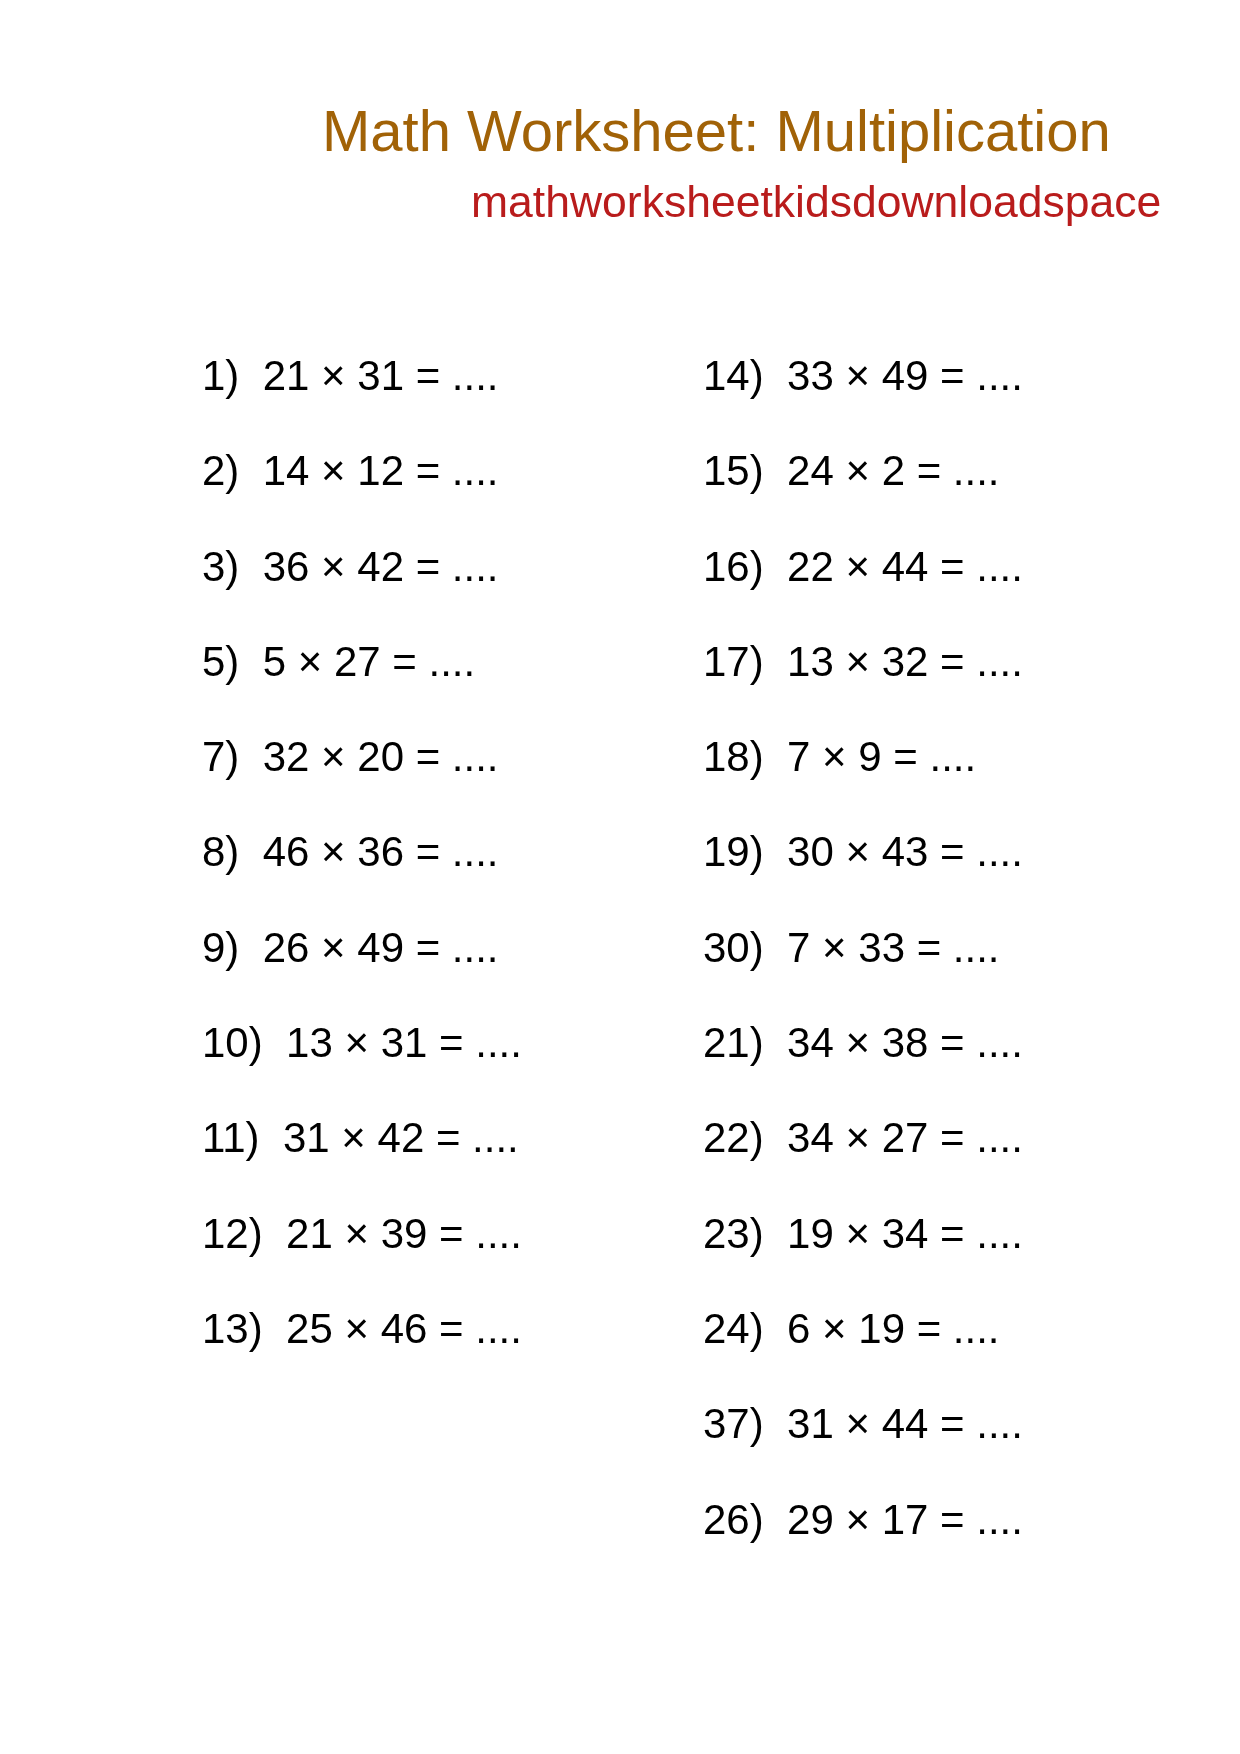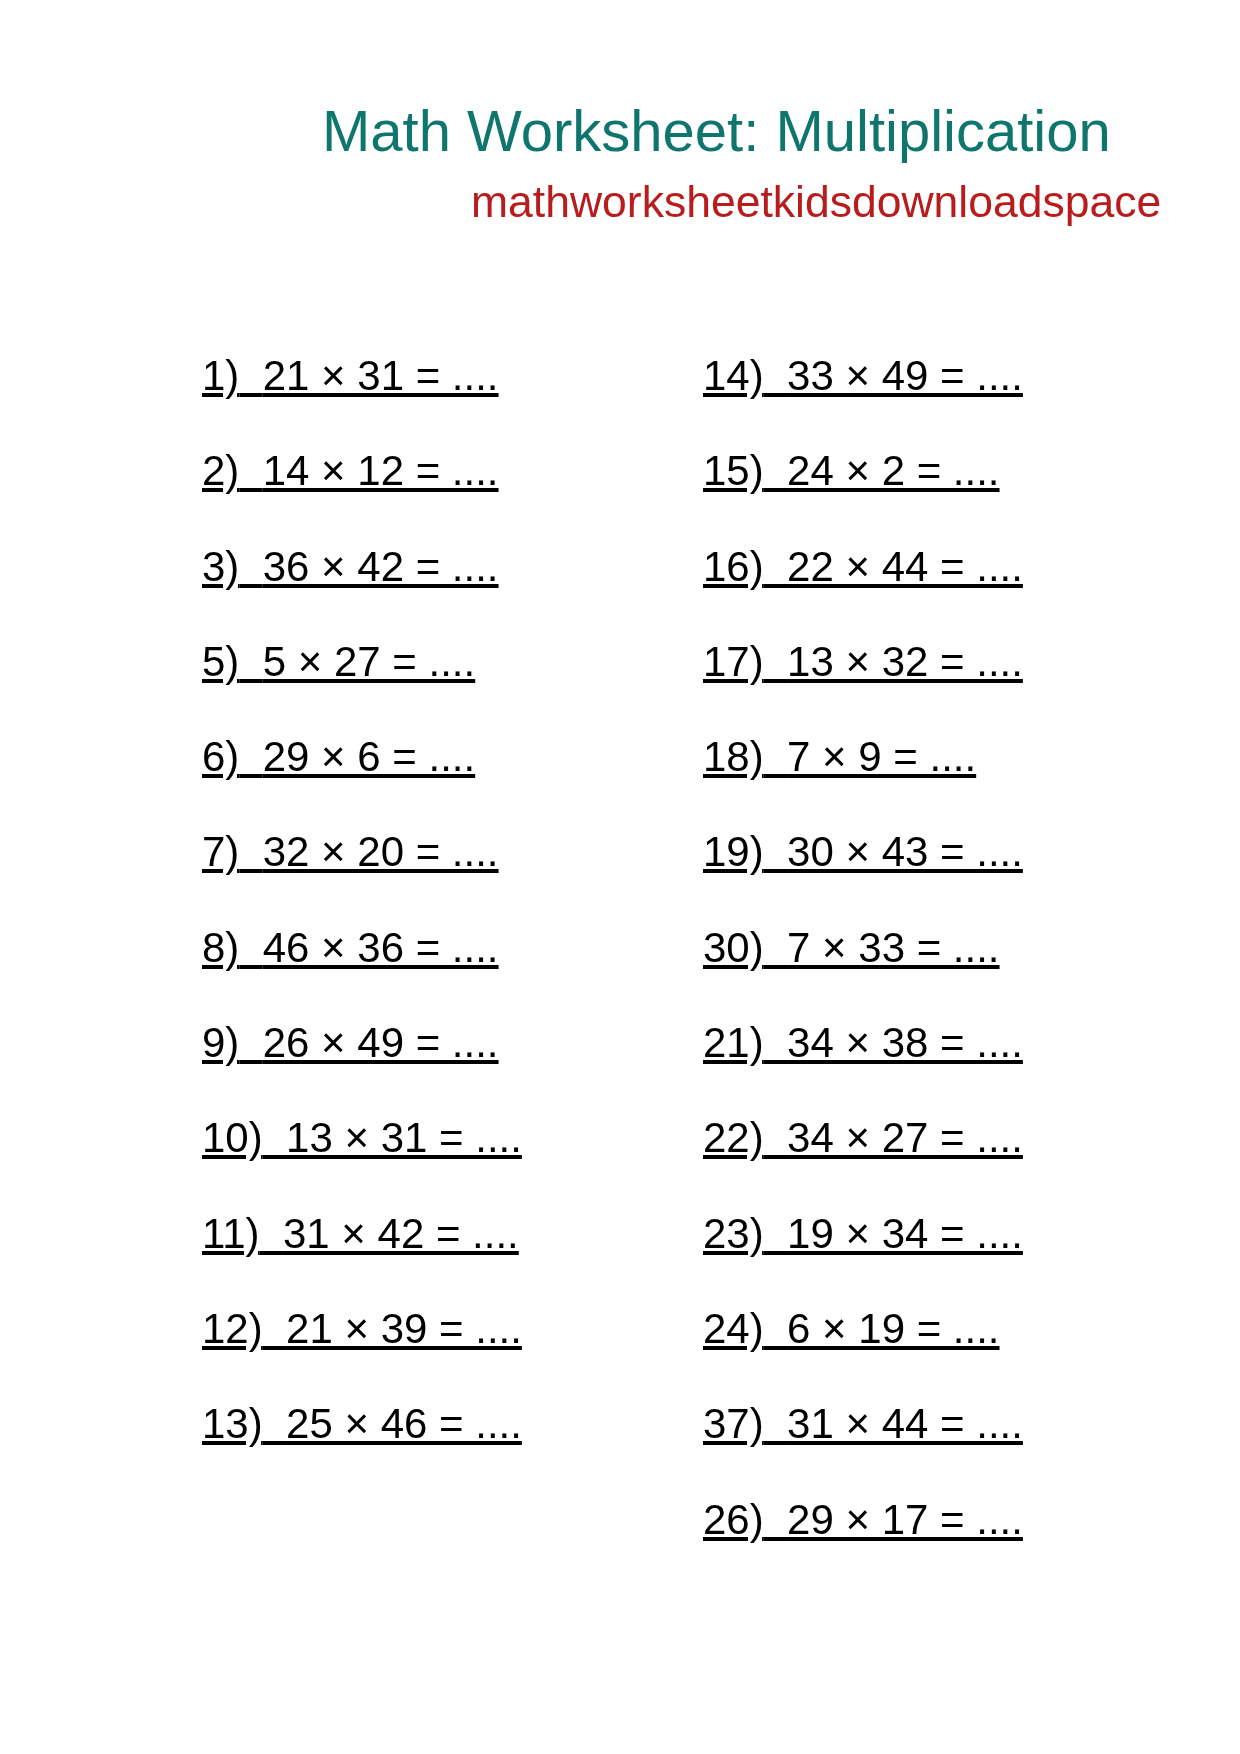--- a/index.html
+++ b/index.html
@@ -15,21 +15,21 @@
       font-family: "Liberation Sans", sans-serif;
       color: #000000;
     }
     .title {
       position: absolute;
       left: 322px;
       top: 98px;
       font-size: 58px;
       line-height: 66px;
       white-space: nowrap;
-      color: #0f766e;
+      color: #a16207;
       margin: 0;
       font-weight: normal;
     }
     .subtitle {
       position: absolute;
       left: 471px;
       top: 176px;
       font-size: 44.5px;
       line-height: 52px;
       white-space: nowrap;
@@ -40,35 +40,33 @@
       position: absolute;
       top: 350px;
     }
     .col-left { left: 202px; }
     .col-right { left: 703px; }
     .problem {
       height: 95.3px;
       font-size: 42px;
       line-height: 52px;
       white-space: pre;
-      text-decoration: underline;
     }
   </style>
 </head>
 <body>
 
 <h1 class="title">Math Worksheet: Multiplication</h1>
 <div class="subtitle">mathworksheetkidsdownloadspace</div>
 
 <div class="column col-left">
   <div class="problem"><span>1)</span>  <span>21 × 31 = ....</span></div>
   <div class="problem"><span>2)</span>  <span>14 × 12 = ....</span></div>
   <div class="problem"><span>3)</span>  <span>36 × 42 = ....</span></div>
   <div class="problem"><span>5)</span>  <span>5 × 27 = ....</span></div>
-  <div class="problem"><span>6)</span>  <span>29 × 6 = ....</span></div>
   <div class="problem"><span>7)</span>  <span>32 × 20 = ....</span></div>
   <div class="problem"><span>8)</span>  <span>46 × 36 = ....</span></div>
   <div class="problem"><span>9)</span>  <span>26 × 49 = ....</span></div>
   <div class="problem"><span>10)</span>  <span>13 × 31 = ....</span></div>
   <div class="problem"><span>11)</span>  <span>31 × 42 = ....</span></div>
   <div class="problem"><span>12)</span>  <span>21 × 39 = ....</span></div>
   <div class="problem"><span>13)</span>  <span>25 × 46 = ....</span></div>
 </div>
 
 <div class="column col-right">

